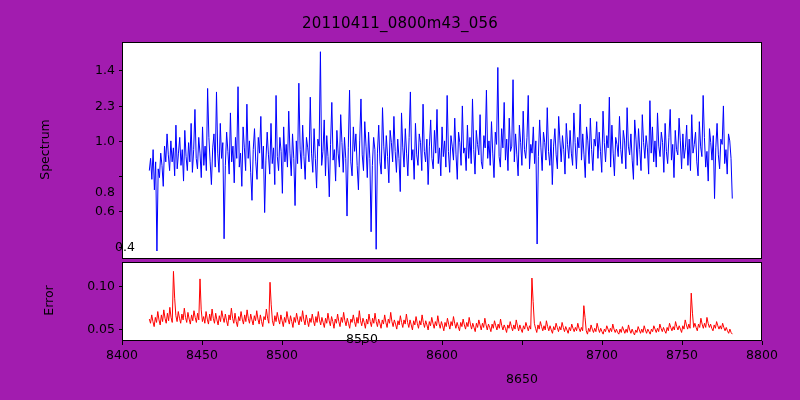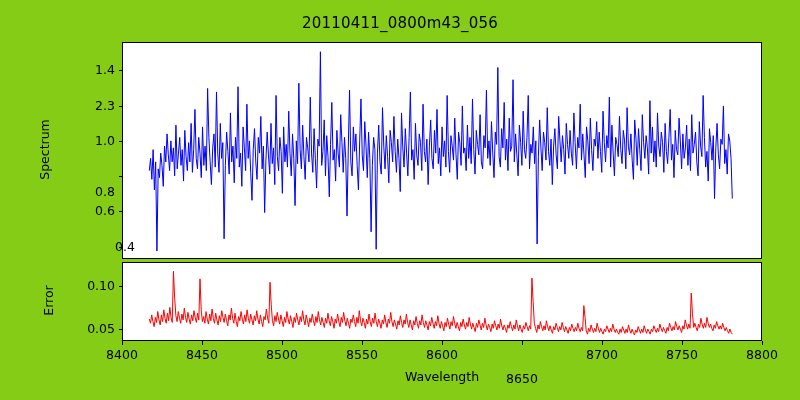--- a/index.html
+++ b/index.html
@@ -4,21 +4,21 @@
 <style>
   html, body {
     margin: 0;
     padding: 0;
     background: #ffffff;
   }
   #figure {
     position: relative;
     width: 800px;
     height: 400px;
-    background: #84cc16;
+    background: #a21caf;
     font-family: "DejaVu Sans", "Liberation Sans", sans-serif;
     overflow: hidden;
   }
   #figure-title {
     position: absolute;
     left: 0;
     top: 14px;
     width: 800px;
     text-align: center;
     font-size: 15px;
@@ -144,27 +144,26 @@
     </div>
 
   <div id="xticks">
       <div class="xtick-mark" style="left: 122px; top: 341px;"></div>
       <div class="xtick-label" style="left: 82px; top: 347px; width: 80px;">8400</div>
       <div class="xtick-mark" style="left: 202px; top: 341px;"></div>
       <div class="xtick-label" style="left: 162px; top: 347px; width: 80px;">8450</div>
       <div class="xtick-mark" style="left: 282px; top: 341px;"></div>
       <div class="xtick-label" style="left: 242px; top: 347px; width: 80px;">8500</div>
       <div class="xtick-mark" style="left: 362px; top: 341px;"></div>
-      <div class="xtick-label" style="left: 322px; top: 347px; width: 80px;">8550</div>
+      <div class="xtick-label" style="left: 322px; top: 331px; width: 80px;">8550</div>
       <div class="xtick-mark" style="left: 442px; top: 341px;"></div>
       <div class="xtick-label" style="left: 402px; top: 347px; width: 80px;">8600</div>
       <div class="xtick-mark" style="left: 522px; top: 341px;"></div>
       <div class="xtick-label" style="left: 482px; top: 331px; width: 80px; margin-top: 40px;">8650</div>
       <div class="xtick-mark" style="left: 602px; top: 341px;"></div>
       <div class="xtick-label" style="left: 562px; top: 347px; width: 80px;">8700</div>
       <div class="xtick-mark" style="left: 682px; top: 341px;"></div>
       <div class="xtick-label" style="left: 642px; top: 347px; width: 80px;">8750</div>
       <div class="xtick-mark" style="left: 762px; top: 341px;"></div>
       <div class="xtick-label" style="left: 722px; top: 347px; width: 80px;">8800</div>
     </div>
-  <div id="xlabel">Wavelength</div>
 
 </div>
 
 </body></html>

